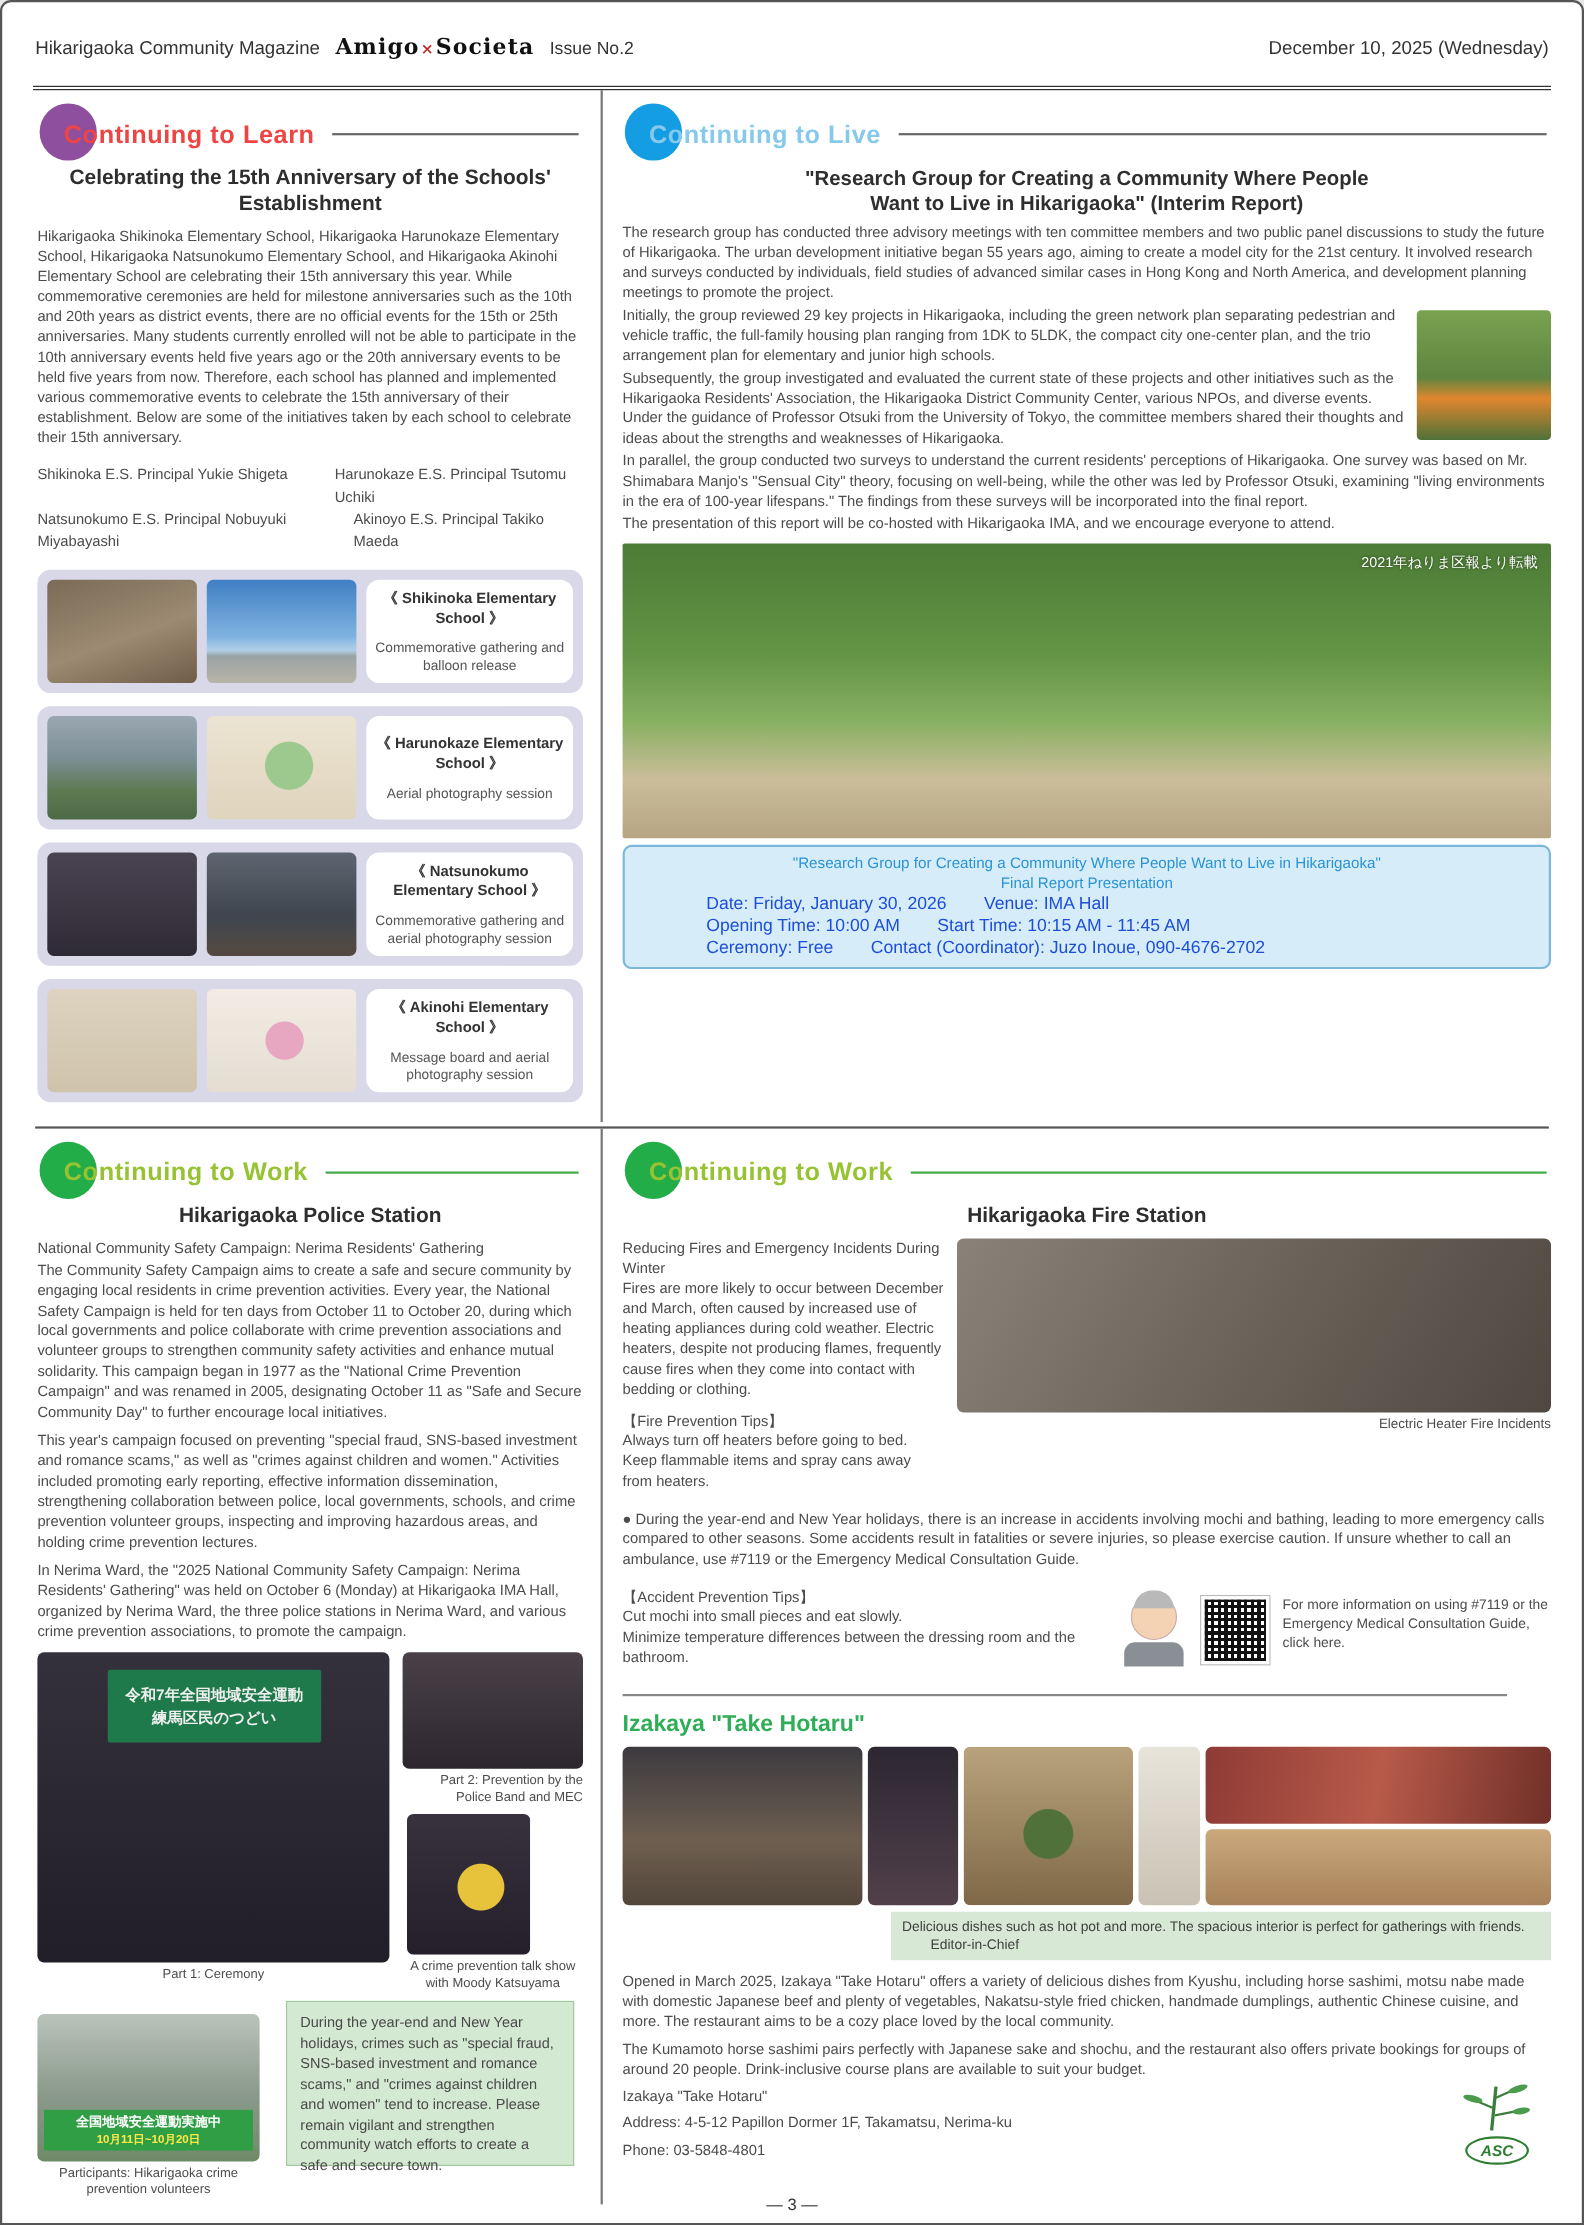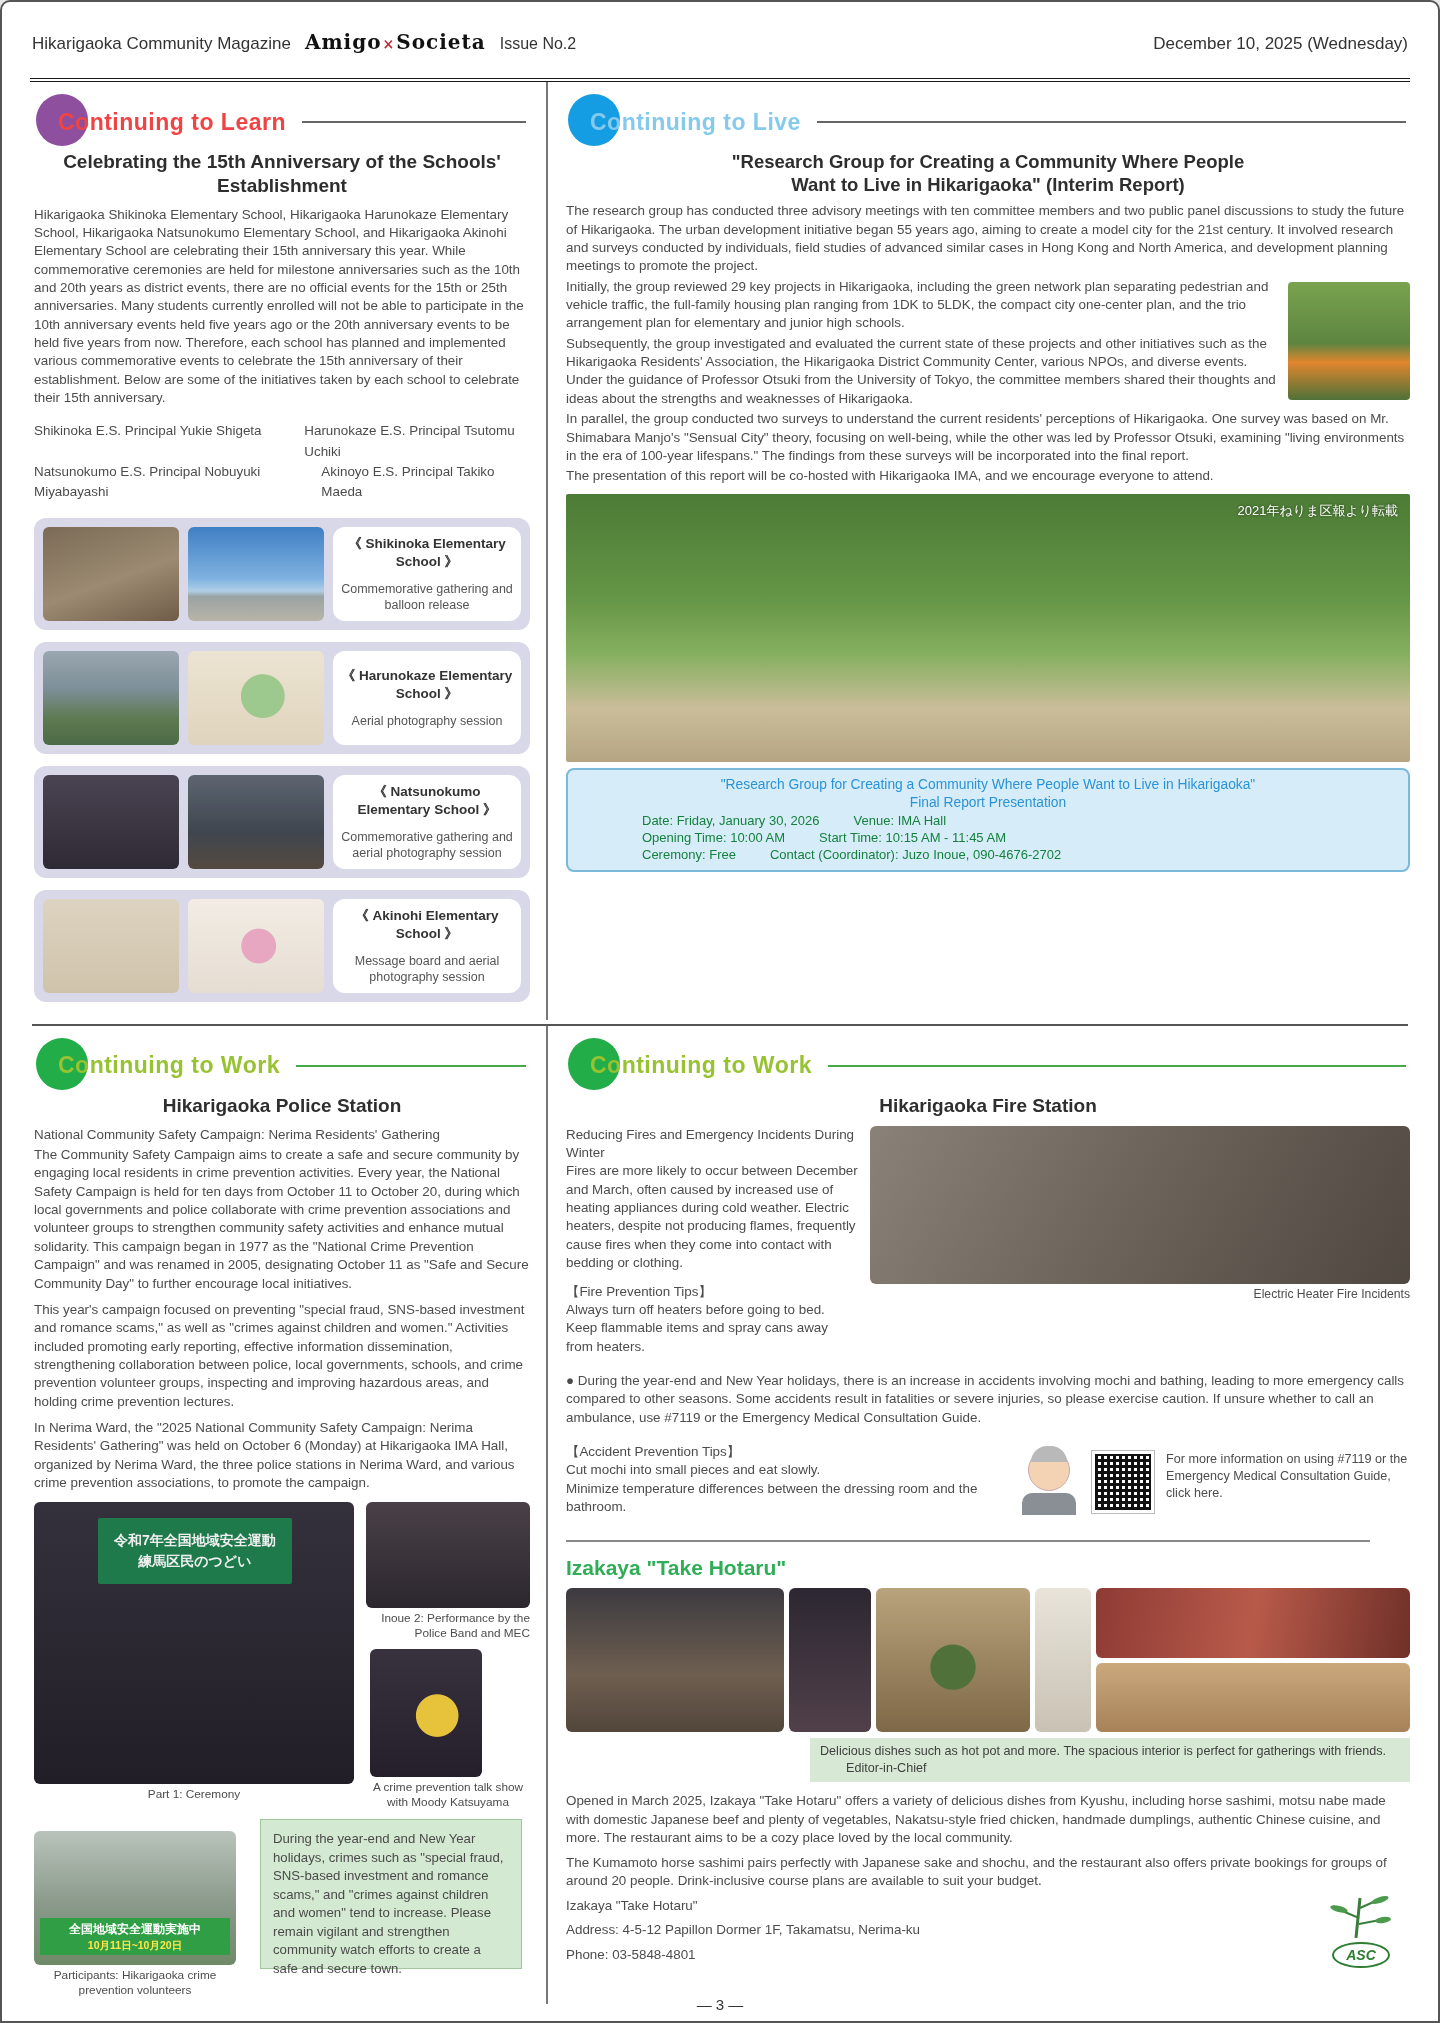--- a/index.html
+++ b/index.html
@@ -48,21 +48,21 @@
   .cap-desc{font-size:12.5px;color:#555;margin-top:10px;line-height:1.3;}
   
   .live-title{font-size:18.5px;}
   .float-photo{float:right;width:122px;height:118px;margin:4px 0 6px 10px;border-radius:4px;}
   .live-body p{margin:0 0 2px 0;}
   .park-wrap{position:relative;margin-top:6px;}
   .p-park-big{width:100%;height:268px;border-radius:2px;}
   .photo-credit{position:absolute;top:8px;right:12px;color:#fff;font-size:13px;text-shadow:0 0 3px rgba(0,0,0,.6);}
   .info-box{border:2px solid #7cb8da;background:#d6edf9;border-radius:8px;margin-top:6px;padding:6px 16px 8px 16px;}
   .info-title{color:#2a93d5;text-align:center;font-size:13.8px;line-height:1.3;}
-  .info-line{font-size:13px;color:#15803d;margin-top:2px;padding-left:58px;}
+  .info-line{font-size:16px;color:#1d4ed8;margin-top:2px;padding-left:58px;}
   .info-line span{margin-right:34px;}
   
   .photos-row{display:flex;gap:12px;margin-top:10px;}
   .p-police-stage{width:320px;height:282px;position:relative;flex:0 0 342px;}
   .screen{position:absolute;left:20%;top:16px;width:58%;background:#1e7a4b;color:#efefef;text-align:center;
           font-size:14px;font-weight:bold;padding:12px 4px;line-height:1.5;border-radius:2px;}
   .right-stack{flex:1;display:flex;flex-direction:column;}
   .p-dancers{width:100%;height:106px;}
   .p-mascot{width:112px;height:128px;margin-left:4px;}
   .pcap{font-size:11.8px;color:#4c4c4c;text-align:center;line-height:1.25;margin-top:3px;}
@@ -253,21 +253,21 @@
             <div class="ph p-police-stage">
               <div class="screen">
                 <span>令和7年全国地域安全運動</span><br>
                 <span>練馬区民のつどい</span>
               </div>
             </div>
             <div class="pcap">Part 1: Ceremony</div>
           </div>
           <div class="right-stack">
             <div class="ph p-dancers"></div>
-            <div class="pcap" style="text-align:right;">Inoue 2: Performance by the Police Band and MEC</div>
+            <div class="pcap" style="text-align:right;">Part 2: Prevention by the Police Band and MEC</div>
             <div class="ph p-mascot" style="margin-top:8px;"></div>
             <div class="pcap">A crime prevention talk show with Moody Katsuyama</div>
           </div>
         </div>
 
         <div class="bottom-row">
           <div class="vol-wrap">
             <div class="ph p-volunteers">
               <div class="vol-banner">
                 <span>全国地域安全運動実施中</span>

